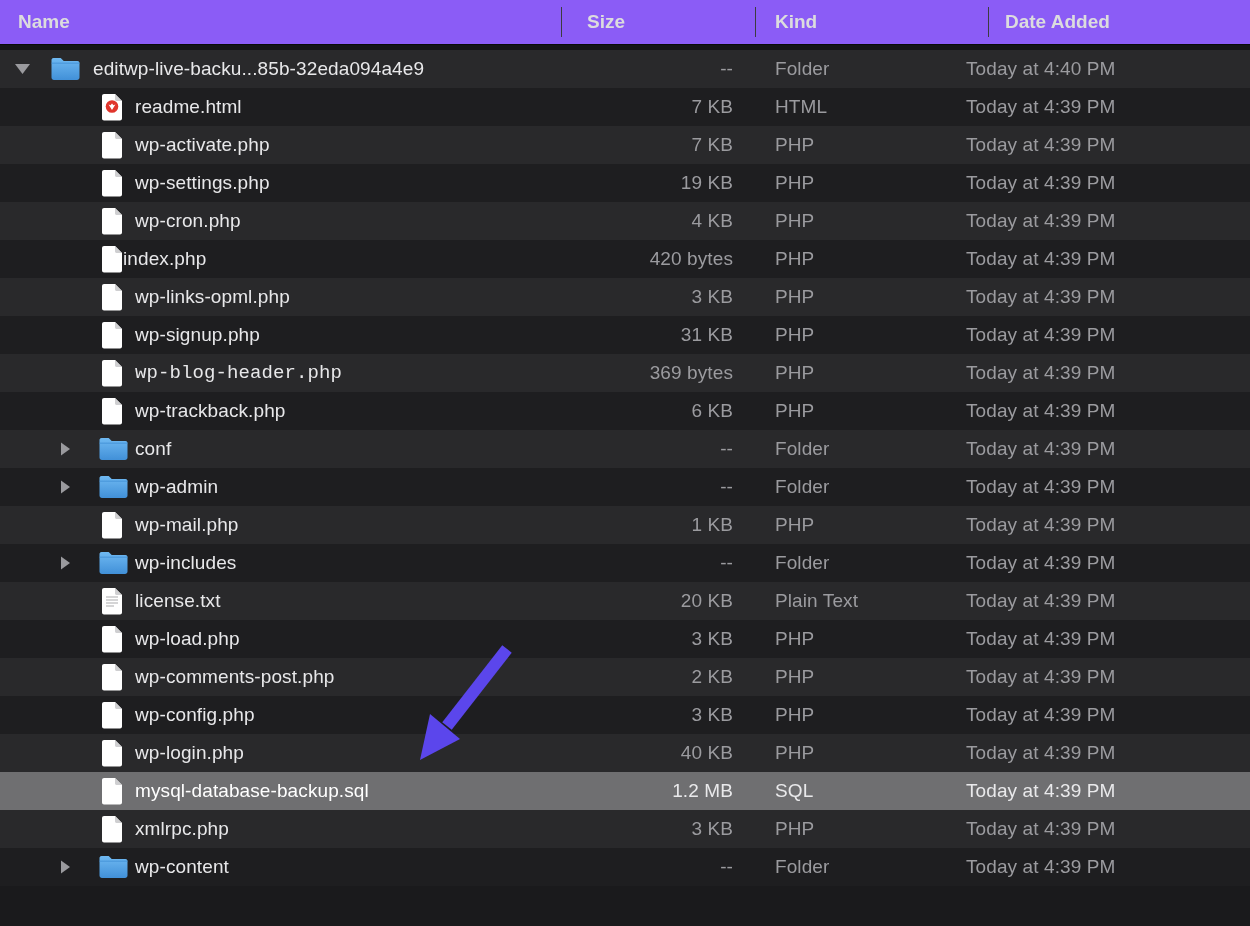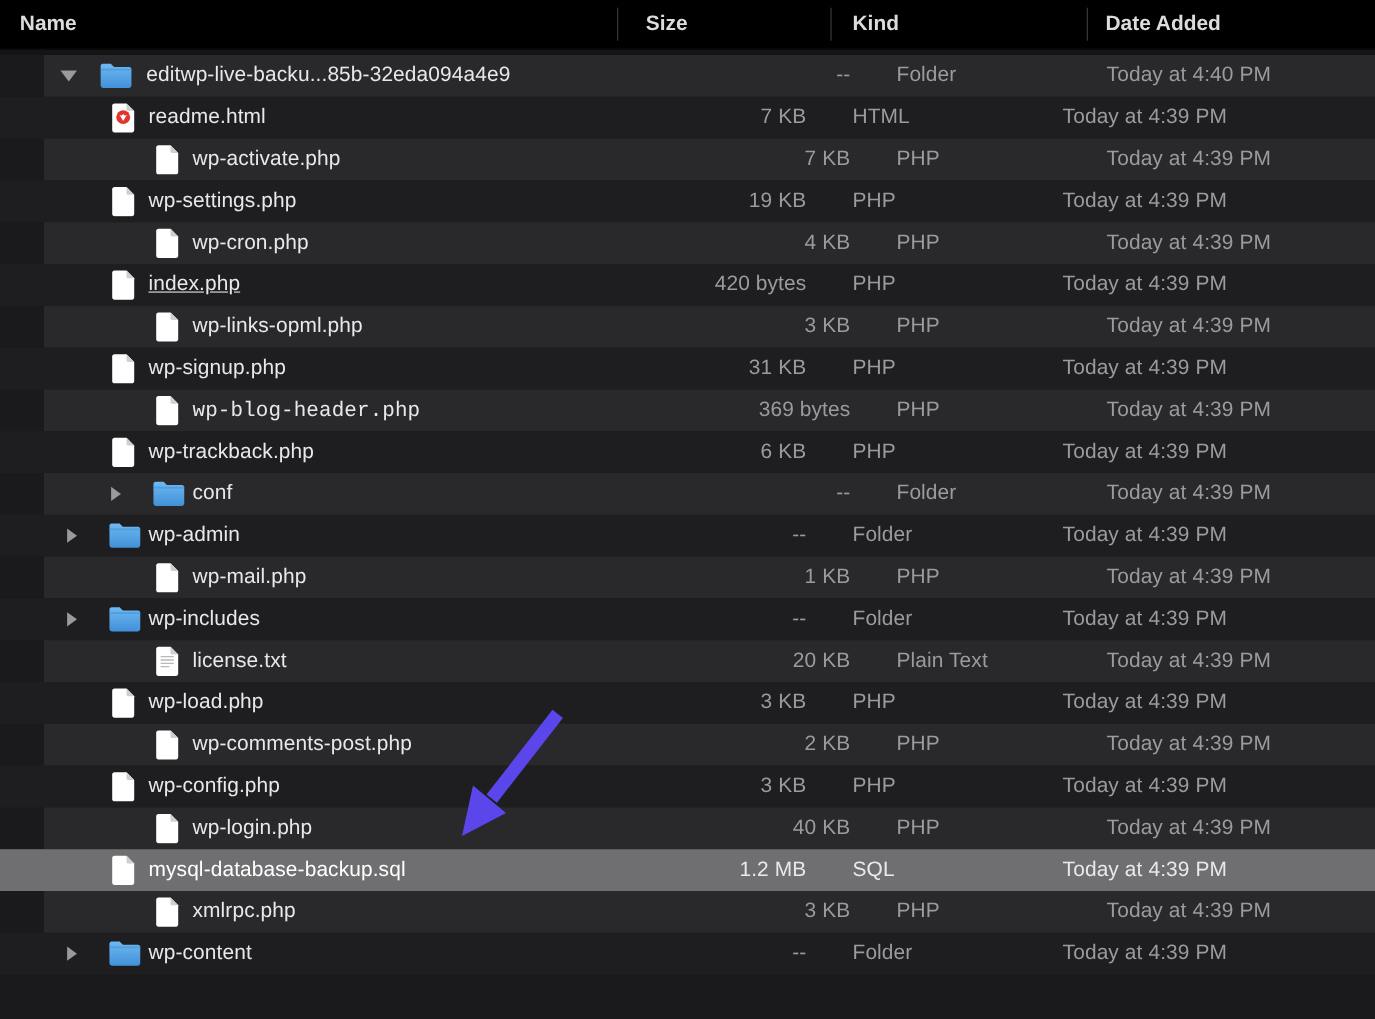--- a/index.html
+++ b/index.html
@@ -5,32 +5,32 @@
   html,body{margin:0;padding:0;}
   body{
     width:1250px;height:926px;overflow:hidden;
     background:#1a1a1c;
     font-family:"Liberation Sans", sans-serif;
     -webkit-font-smoothing:antialiased;
   }
   #finder{position:relative;width:1250px;height:926px;}
 
   
-  .header{position:relative;height:44px;background:#000000;border-bottom:1px solid #0a0a0b;}
+  .header{position:relative;height:44px;background:#8b5cf6;border-bottom:1px solid #0a0a0b;}
   .hcell{
     position:absolute;top:50%;transform:translateY(-50%);
     font-size:19px;font-weight:600;color:#dcdcde;white-space:nowrap;
   }
   .hdiv{position:absolute;top:7px;bottom:7px;width:1px;background:#3c3c3f;}
   .header-gap{height:5px;background:#141416;}
 
   
   #rows{position:relative;}
   .row{position:relative;height:38px;}
-  .row.even{background:var(--row-even,#29292b);margin-left:40px;}
+  .row.even{background:var(--row-even,#29292b);}
   .row.odd{background:var(--row-odd,#1e1e20);}
   .row.selected{background:var(--row-selected,#6f6f71);}
   .tri,.ficon{position:absolute;top:50%;transform:translateY(-50%);line-height:0;}
   .label{
     position:absolute;top:50%;transform:translateY(-50%);
     font-size:19px;color:#e8e8ea;white-space:nowrap;letter-spacing:.1px;
   }
   .cell{
     position:absolute;top:50%;transform:translateY(-50%);
     font-size:19px;color:#9b9b9f;white-space:nowrap;letter-spacing:.1px;
@@ -120,21 +120,21 @@
         <span class="label" style="left: 135px;">wp-cron.php</span>
         <span class="cell size">4 KB</span>
         <span class="cell kind">PHP</span>
         <span class="cell date">Today at 4:39 PM</span>
       </div>
       <div class="row odd">
         <span class="ficon" style="left: 101px;"><svg width="22" height="28" viewBox="0 0 22 28">
             <path d="M3 1h11l7 7v17.5c0 1.1-.9 2-2 2H3c-1.1 0-2-.9-2-2V3c0-1.1.9-2 2-2z" fill="#ffffff"></path>
             <path d="M14 1l7 7h-5.6c-.8 0-1.4-.6-1.4-1.4V1z" fill="#cfcfd1"></path>
           </svg></span>
-        <span class="label" style="left: 135px; text-decoration: underline;">index.php</span>
+        <span class="label" style="left: 123px;">index.php</span>
         <span class="cell size">420 bytes</span>
         <span class="cell kind">PHP</span>
         <span class="cell date">Today at 4:39 PM</span>
       </div>
       <div class="row even">
         <span class="ficon" style="left: 101px;"><svg width="22" height="28" viewBox="0 0 22 28">
             <path d="M3 1h11l7 7v17.5c0 1.1-.9 2-2 2H3c-1.1 0-2-.9-2-2V3c0-1.1.9-2 2-2z" fill="#ffffff"></path>
             <path d="M14 1l7 7h-5.6c-.8 0-1.4-.6-1.4-1.4V1z" fill="#cfcfd1"></path>
           </svg></span>
         <span class="label" style="left: 135px;">wp-links-opml.php</span>

